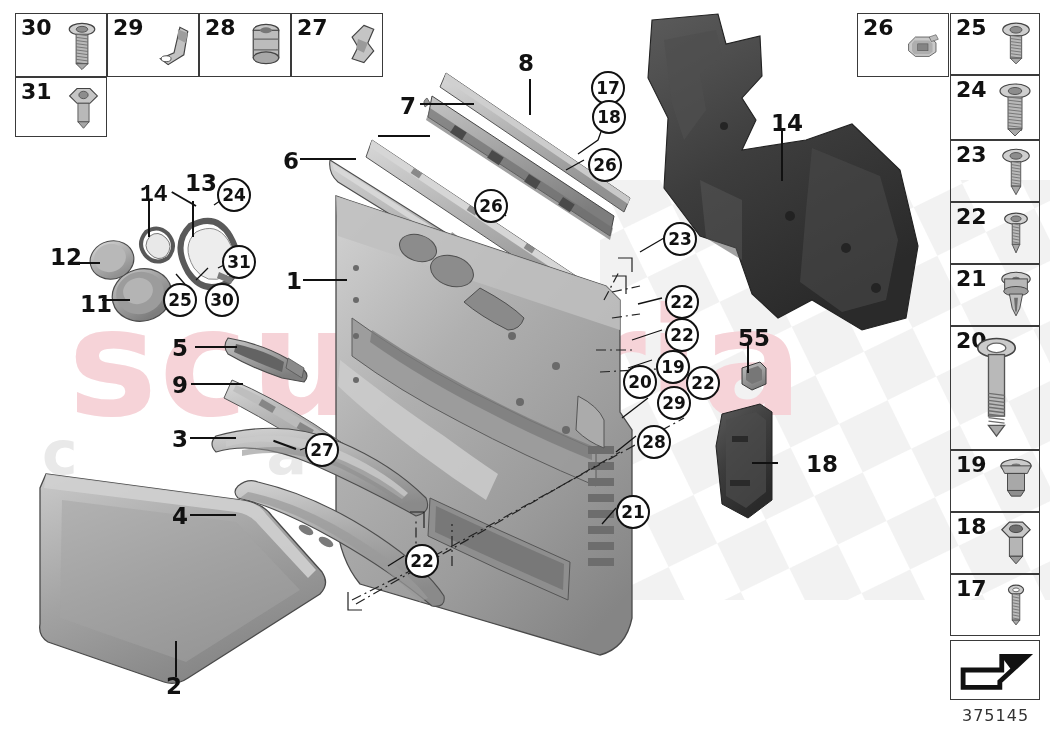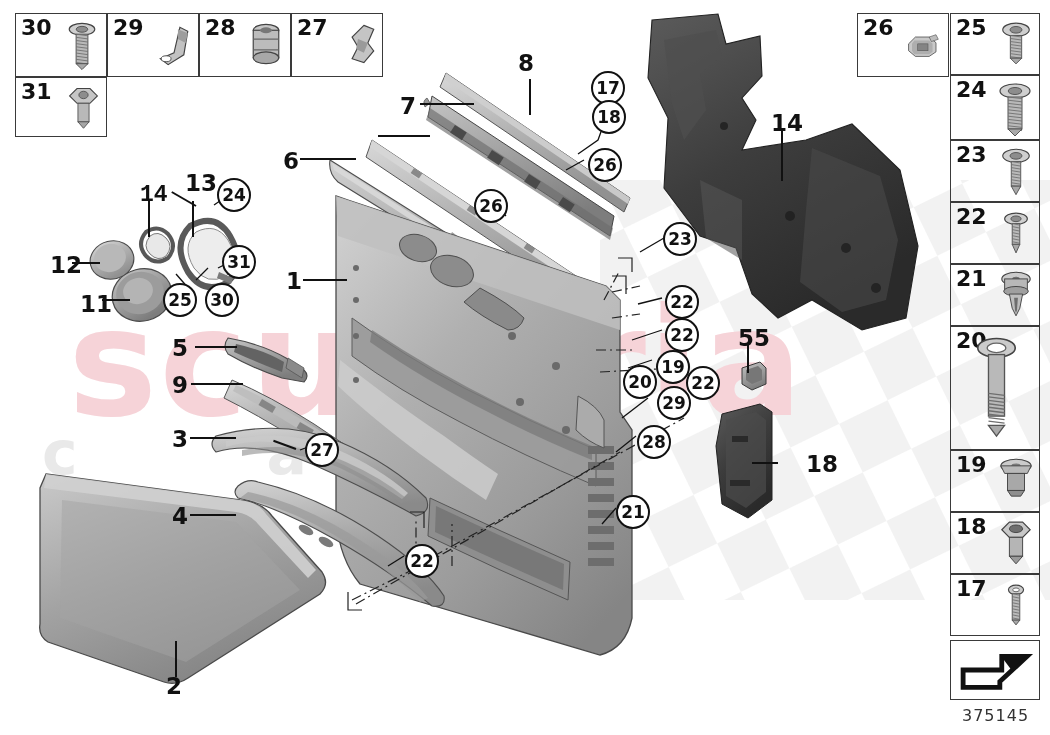--- a/index.html
+++ b/index.html
@@ -624,21 +624,21 @@
       </div>
     </div>
 
   <div id="label-layer">
       <div class="lab" style="left: 518px; top: 52px;">8</div>
       <div class="lab" style="left: 400px; top: 95px;">7</div>
       <div class="lab" style="left: 283px; top: 150px;">6</div>
       <div class="lab" style="left: 771px; top: 112px;">14</div>
       <div class="lab" style="left: 140px; top: 184px; font-family: Liberation Mono, monospace;">14</div>
       <div class="lab" style="left: 185px; top: 172px;">13</div>
-      <div class="lab" style="left: 50px; top: 254px;">12</div>
+      <div class="lab" style="left: 50px; top: 246px;">12</div>
       <div class="lab" style="left: 80px; top: 293px;">11</div>
       <div class="lab" style="left: 286px; top: 270px;">1</div>
       <div class="lab" style="left: 172px; top: 337px;">5</div>
       <div class="lab" style="left: 172px; top: 374px;">9</div>
       <div class="lab" style="left: 172px; top: 428px;">3</div>
       <div class="lab" style="left: 172px; top: 505px;">4</div>
       <div class="lab" style="left: 166px; top: 675px;">2</div>
       <div class="lab" style="left: 738px; top: 327px;">55</div>
       <div class="lab" style="left: 806px; top: 453px;">18</div>
     </div>

